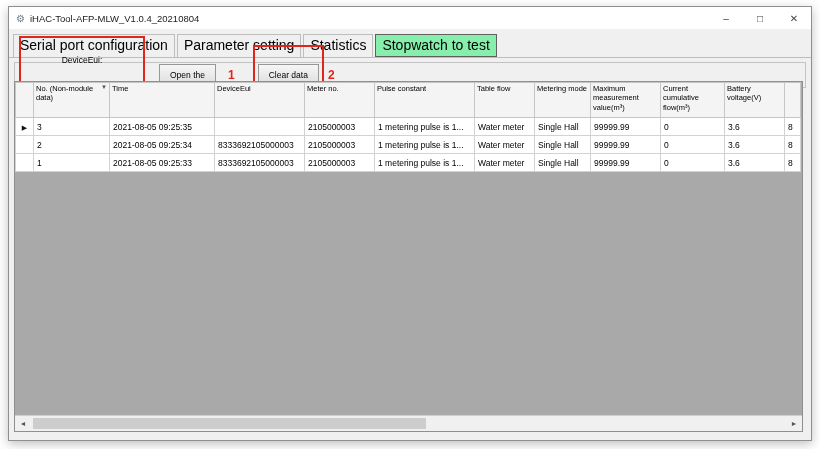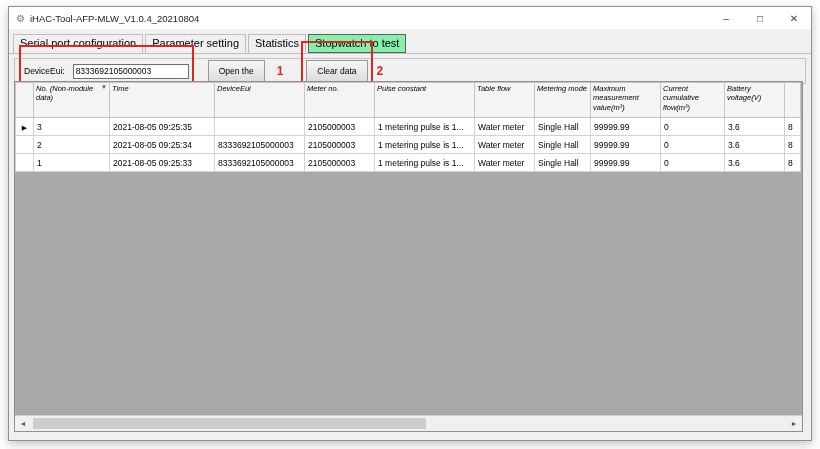--- a/index.html
+++ b/index.html
@@ -13,40 +13,40 @@
     box-sizing:border-box;
   }
   
   .titlebar{height:22px;background:#ffffff;display:flex;align-items:center;padding-left:7px;font-size:10px;}
   .app-icon{font-size:10px;color:#6a7b8c;margin-right:5px;}
   .title-text{font-size:9.5px;color:#222;}
   .win-controls{margin-left:auto;display:flex;height:100%;}
   .win-btn{width:34px;display:flex;align-items:center;justify-content:center;font-size:10px;color:#444;}
   
   .tabstrip{display:flex;gap:2px;padding:5px 4px 0 4px;border-bottom:1px solid #bdbdbd;}
-  .tab{font-size:11px;padding:2px 6px 3px 6px;background:#f0f0f0;border:1px solid #bdbdbd;border-bottom:none;white-space:nowrap;}
+  .tab{font-size:14px;padding:2px 6px 3px 6px;background:#f0f0f0;border:1px solid #bdbdbd;border-bottom:none;white-space:nowrap;}
   .tab.active{border:1px solid #5f5f5f;background:#86efac;}
   
   .toolbar{margin:4px 5px 0 5px;border:1px solid #c3c3c3;height:26px;display:flex;align-items:center;padding:0 4px;background:#f0f0f0;box-sizing:border-box;}
-  .redbox{border:2px solid #e0251c;display:inline-flex;align-items:center;padding:17px 3px;gap:8px;}
+  .redbox{border:2px solid #e0251c;display:inline-flex;align-items:center;padding:17px 3px;gap:16px;flex-direction:column;}
   .field-label{font-size:8.5px;white-space:nowrap;}
   .eui-input{width:110px;height:13px;border:1px solid #6e6e6e;font-size:8.5px;font-family:"Liberation Sans",sans-serif;padding:0 2px;}
   .btn{font-size:8.5px;padding:1px 10px;height:22px;background:linear-gradient(#f6f6f6,#dddddd);border:1px solid #979797;white-space:nowrap;font-family:"Liberation Sans",sans-serif;}
   .marker{color:#e0251c;font-weight:bold;font-size:12px;margin:0 4px;}
   .sp8{width:8px;}.sp14{width:14px;}
   
   .grid-area{
     position:absolute;left:5px;top:74px;width:789px;bottom:8px;
     background:#a9a9a9;border:1px solid #8f8f8f;box-sizing:border-box;
     display:flex;flex-direction:column;overflow:hidden;
   }
   table.grid{border-collapse:collapse;table-layout:fixed;width:785px;flex:0 0 auto;}
   table.grid th{
     background:#f4f4f4;border:1px solid #c6c6c6;font-weight:normal;font-size:7.5px;
-    padding:1px 2px;text-align:left;vertical-align:top;overflow:hidden;height:32px;line-height:1.25;font-style:italic;
+    padding:1px 2px;text-align:left;vertical-align:top;overflow:hidden;height:32px;line-height:1.25;
   }
   table.grid td{
     background:#ffffff;border:1px solid #d2d2d2;font-size:8.5px;padding:1px 3px;
     white-space:nowrap;overflow:hidden;height:15px;
   }
   td.rowhdr,th.corner{background:#f0f0f0;text-align:center;padding:0;}
   td.sel{background:#3da0dc;color:#fff;}
   .hdr-no{display:flex;justify-content:space-between;align-items:flex-start;}
   .filter-glyph{font-size:6px;color:#555;margin-left:2px;}
   .row-marker{font-size:7px;color:#111;}

